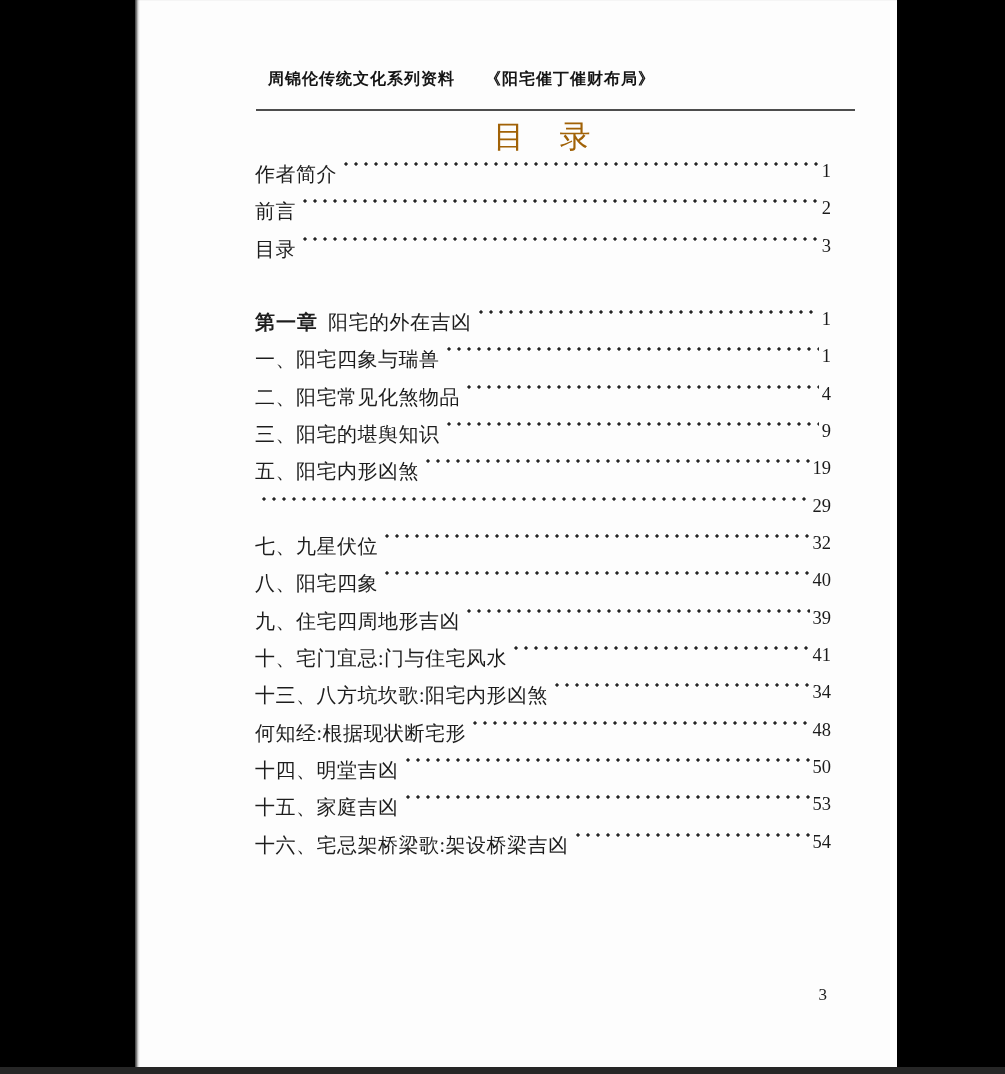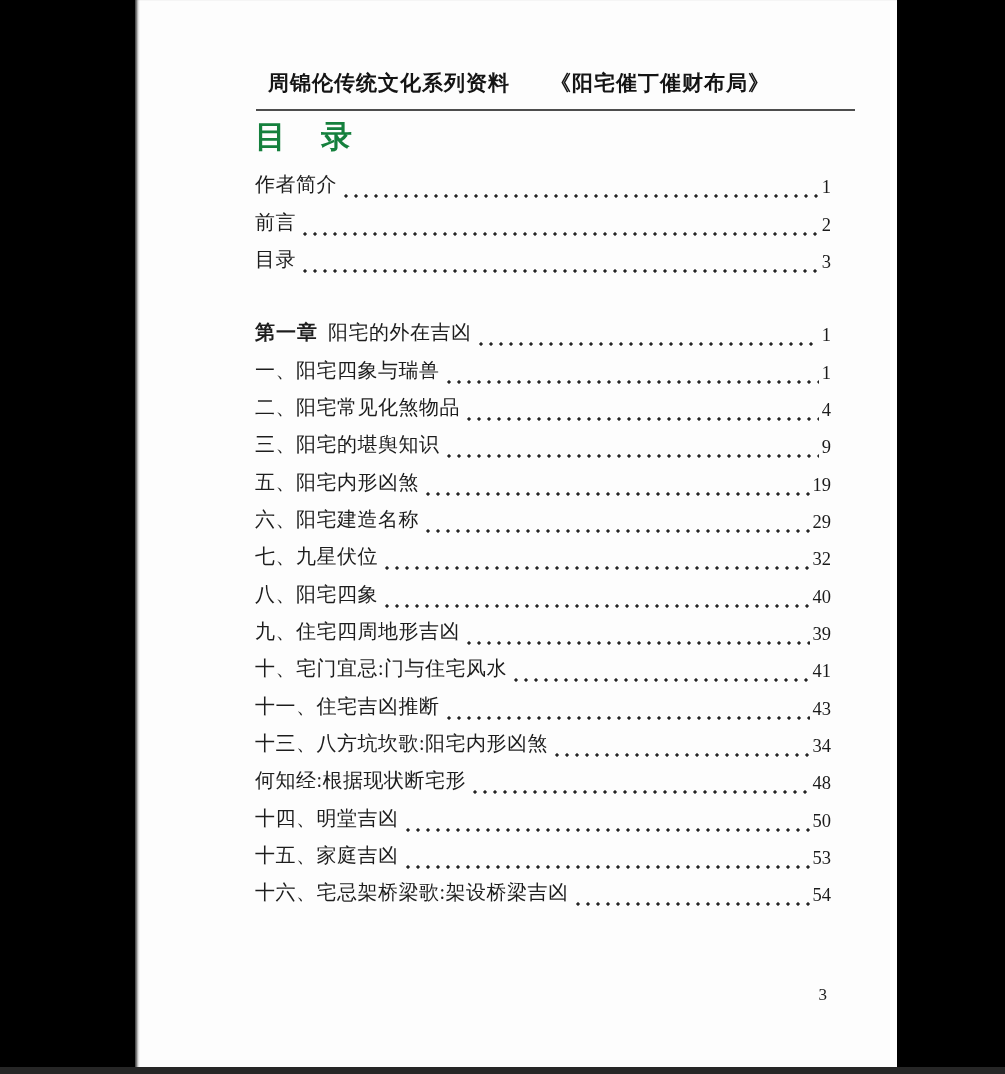--- a/index.html
+++ b/index.html
@@ -27,24 +27,24 @@
     width: 1005px;
     height: 7px;
     background: #262626;
     z-index: 5;
   }
   .header {
     position: absolute;
     top: 69px;
     left: 133px;
     display: flex;
-    gap: 40px;
+    gap: 30px;
     font-family: "Liberation Sans", "DejaVu Sans", sans-serif;
     font-weight: bold;
-    font-size: 21px;
+    font-size: 16px;
     color: #141414;
     letter-spacing: 1px;
     white-space: nowrap;
   }
   .rule {
     position: absolute;
     top: 109px;
     left: 121px;
     width: 599px;
     height: 2px;
@@ -56,31 +56,31 @@
     top: 0;
     width: 576px;
     height: 1074px;
   }
   .title {
     position: absolute;
     top: 116px;
     left: 0;
     width: 100%;
     margin: 0;
-    text-align: left;
+    text-align: center;
     font-size: 31px;
-    font-weight: 700;
+    font-weight: 400;
     letter-spacing: 2px;
-    color: #15803d;
+    color: #a16207;
   }
   .front-list { position: absolute; top: 161px; left: 0; width: 100%; }
   .main-list  { position: absolute; top: 309px; left: 0; width: 100%; }
   .row {
     display: flex;
-    align-items: flex-end;
+    align-items: flex-start;
     height: 37.33px;
     font-size: 20px;
     color: #1d1d1d;
   }
   .prefix {
     font-weight: bold;
     margin-right: 10px;
     white-space: nowrap;
     letter-spacing: 1px;
     font-family: Liberation Mono, monospace;
@@ -173,21 +173,20 @@
     <span class="pnum">9</span>
   </div>
           <div class="row">
 
     <span class="etext">五、阳宅内形凶煞</span>
     <span class="leader"></span>
     <span class="pnum">19</span>
   </div>
           <div class="row">
 
-    <span class="etext">六、阳宅建造名称</span>
     <span class="leader"></span>
     <span class="pnum">29</span>
   </div>
           <div class="row">
 
     <span class="etext">七、九星伏位</span>
     <span class="leader"></span>
     <span class="pnum">32</span>
   </div>
           <div class="row">
@@ -200,26 +199,20 @@
 
     <span class="etext">九、住宅四周地形吉凶</span>
     <span class="leader"></span>
     <span class="pnum">39</span>
   </div>
           <div class="row">
 
     <span class="etext">十、宅门宜忌:门与住宅风水</span>
     <span class="leader"></span>
     <span class="pnum">41</span>
-  </div>
-          <div class="row">
-
-    <span class="etext">十一、住宅吉凶推断</span>
-    <span class="leader"></span>
-    <span class="pnum">43</span>
   </div>
           <div class="row">
 
     <span class="etext">十三、八方坑坎歌:阳宅内形凶煞</span>
     <span class="leader"></span>
     <span class="pnum">34</span>
   </div>
           <div class="row">
 
     <span class="etext">何知经:根据现状断宅形</span>

